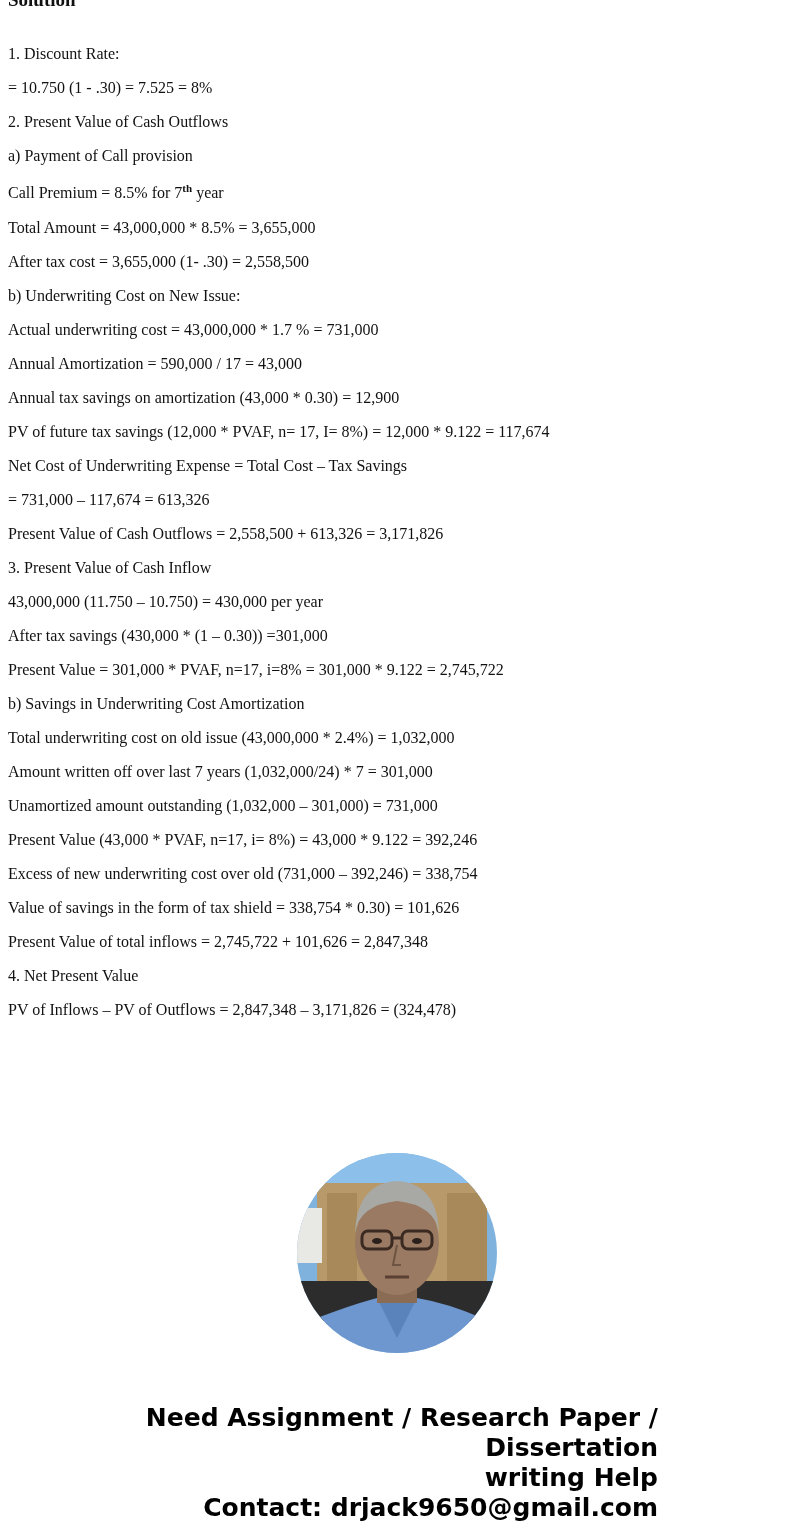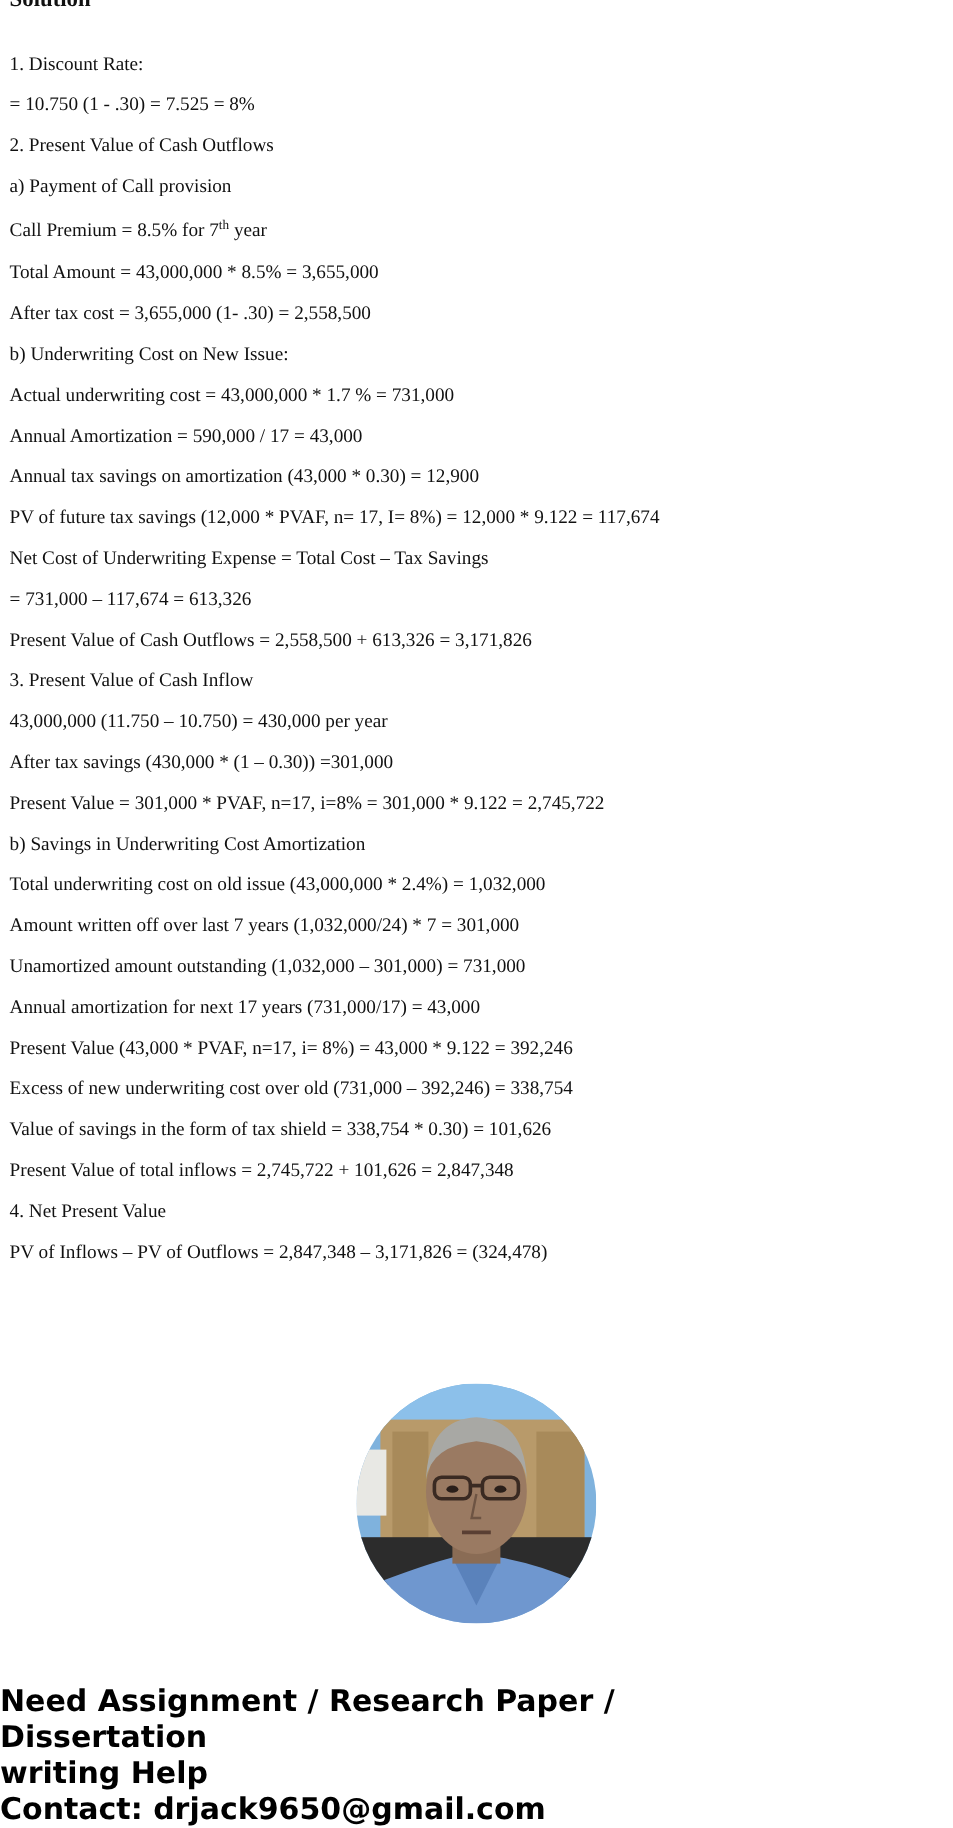--- a/index.html
+++ b/index.html
@@ -3,25 +3,25 @@
 <meta charset="utf-8">
 <style>
   html, body { margin: 0; padding: 0; background: #ffffff; }
   body { width: 794px; height: 1523px; overflow: hidden; position: relative;
          font-family: "Liberation Serif", serif; color: #111; }
   .title { position: absolute; left: 8px; top: -12px; margin: 0;
            font-size: 19px; font-weight: bold; line-height: 24px; }
   .content { position: absolute; left: 8px; top: 44px; width: 780px; }
   .line { margin: 0; height: 34px; font-size: 16px; line-height: 20px; white-space: nowrap; }
   .line.sup-line { height: 35px; margin-top: 3px; }
-  sup { font-size: 11px; line-height: 0; vertical-align: 6px; }
+  sup { font-size: 11px; line-height: 0; vertical-align: 6px; font-weight: bold; }
   .avatar-wrap { position: absolute; left: 297px; top: 1153px; width: 200px; height: 200px;
                  border-radius: 50%; overflow: hidden; }
   .avatar-wrap svg { display: block; }
-  .promo { position: absolute; left: 0; top: 1403px; width: 658px; text-align: left;
+  .promo { position: absolute; left: 0; top: 1403px; width: 658px; text-align: right;
            font-family: "DejaVu Sans", sans-serif; font-weight: bold; font-size: 25px;
            line-height: 30px; color: #000; }
 </style>
 </head>
 <body>
 
 <h3 class="title">Solution</h3>
 
 <div class="content">
   <p class="line">1. Discount Rate:</p>
@@ -40,21 +40,20 @@
   <p class="line">= 731,000 – 117,674 = 613,326</p>
   <p class="line">Present Value of Cash Outflows = 2,558,500 + 613,326 = 3,171,826</p>
   <p class="line">3. Present Value of Cash Inflow</p>
   <p class="line">43,000,000 (11.750 – 10.750) = 430,000 per year</p>
   <p class="line">After tax savings (430,000 * (1 – 0.30)) =301,000</p>
   <p class="line">Present Value = 301,000 * PVAF, n=17, i=8% = 301,000 * 9.122 = 2,745,722</p>
   <p class="line">b) Savings in Underwriting Cost Amortization</p>
   <p class="line">Total underwriting cost on old issue (43,000,000 * 2.4%) = 1,032,000</p>
   <p class="line">Amount written off over last 7 years (1,032,000/24) * 7 = 301,000</p>
   <p class="line">Unamortized amount outstanding (1,032,000 – 301,000) = 731,000</p>
-  <p class="line">Annual amortization for next 17 years (731,000/17) = 43,000</p>
   <p class="line">Present Value (43,000 * PVAF, n=17, i= 8%) = 43,000 * 9.122 = 392,246</p>
   <p class="line">Excess of new underwriting cost over old (731,000 – 392,246) = 338,754</p>
   <p class="line">Value of savings in the form of tax shield = 338,754 * 0.30) = 101,626</p>
   <p class="line">Present Value of total inflows = 2,745,722 + 101,626 = 2,847,348</p>
   <p class="line">4. Net Present Value</p>
   <p class="line">PV of Inflows – PV of Outflows = 2,847,348 – 3,171,826 = (324,478)</p>
 </div>
 
 <div class="avatar-wrap" aria-label="author-photo">
   <svg width="200" height="200" viewBox="0 0 200 200">

